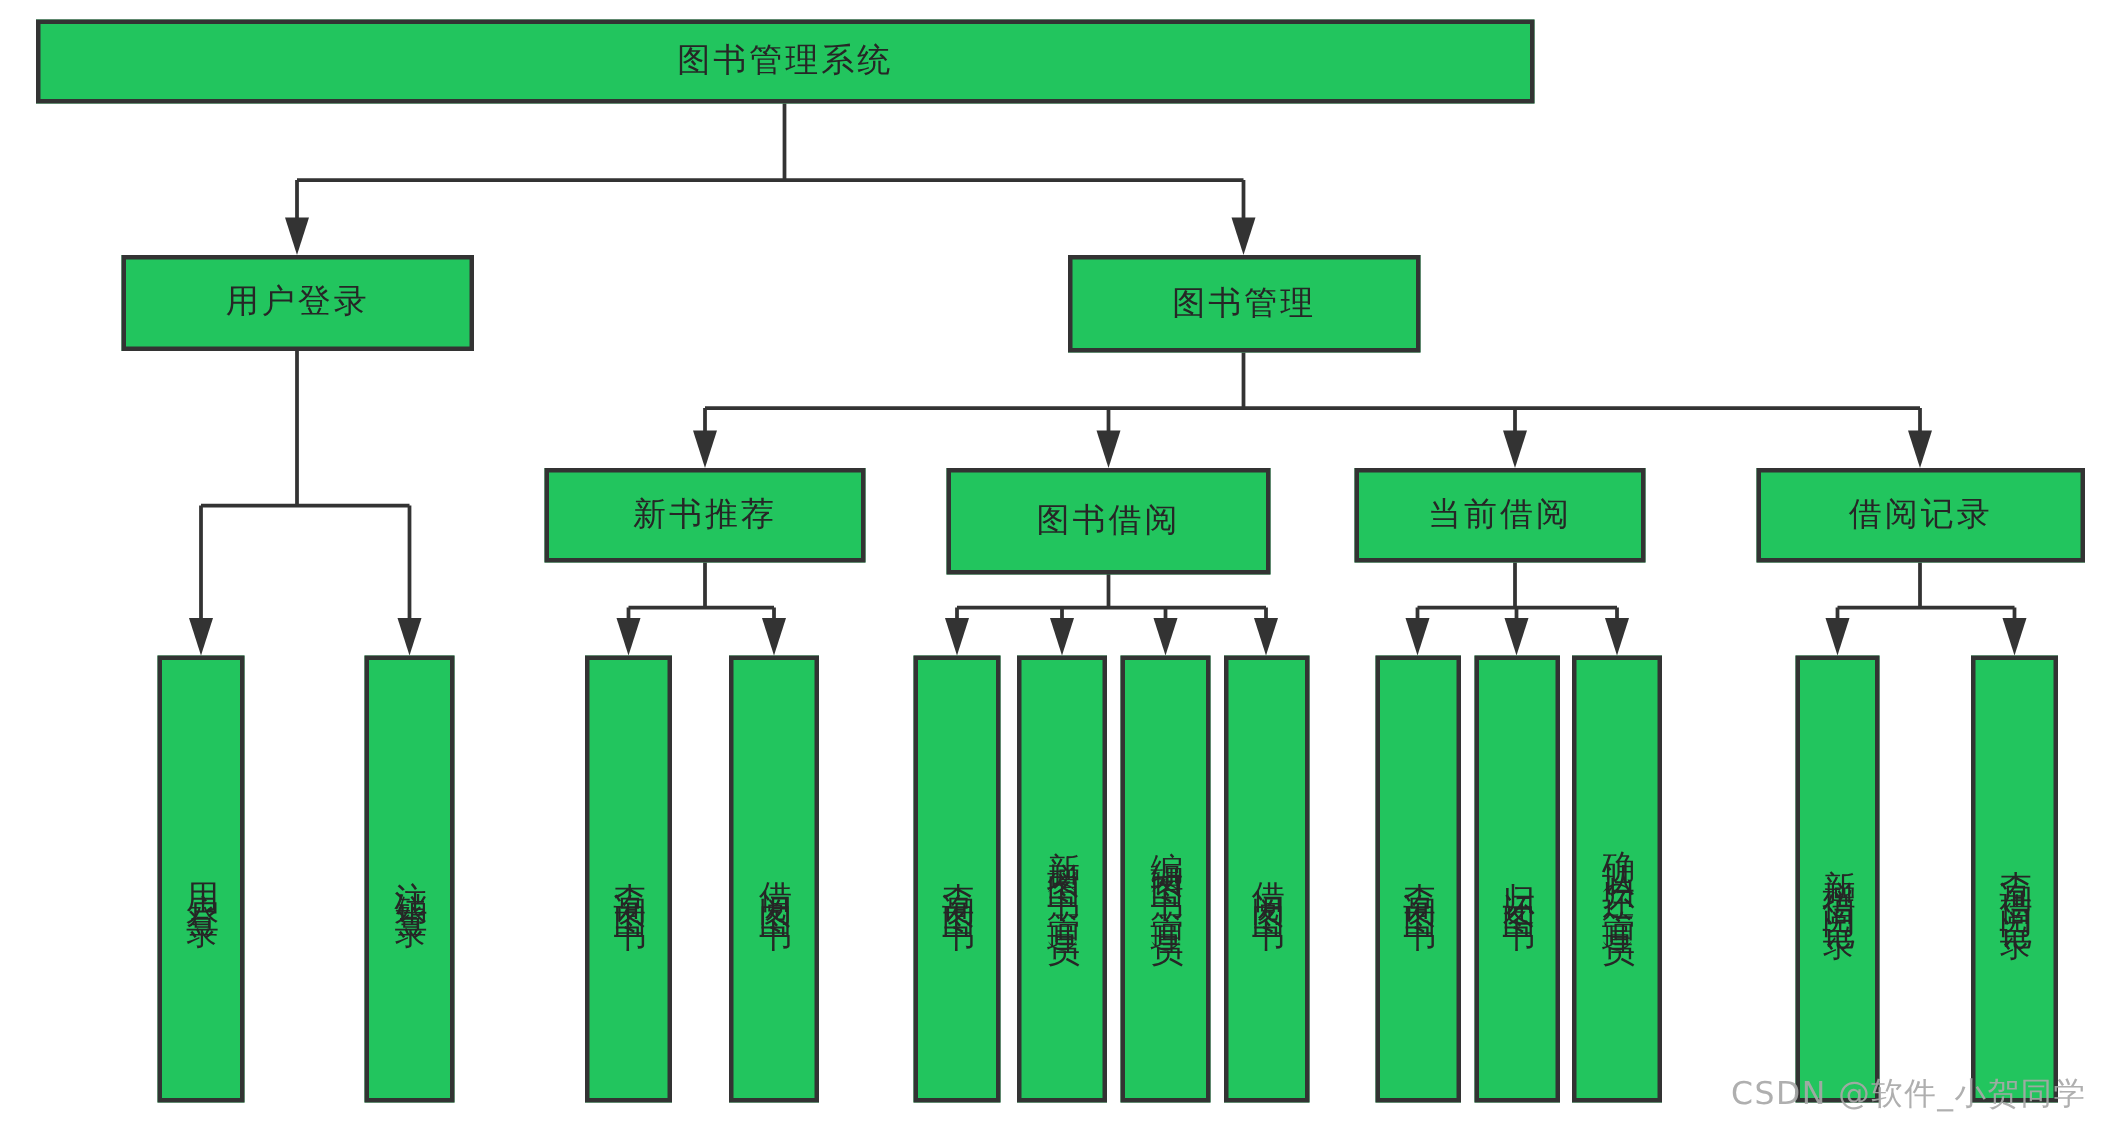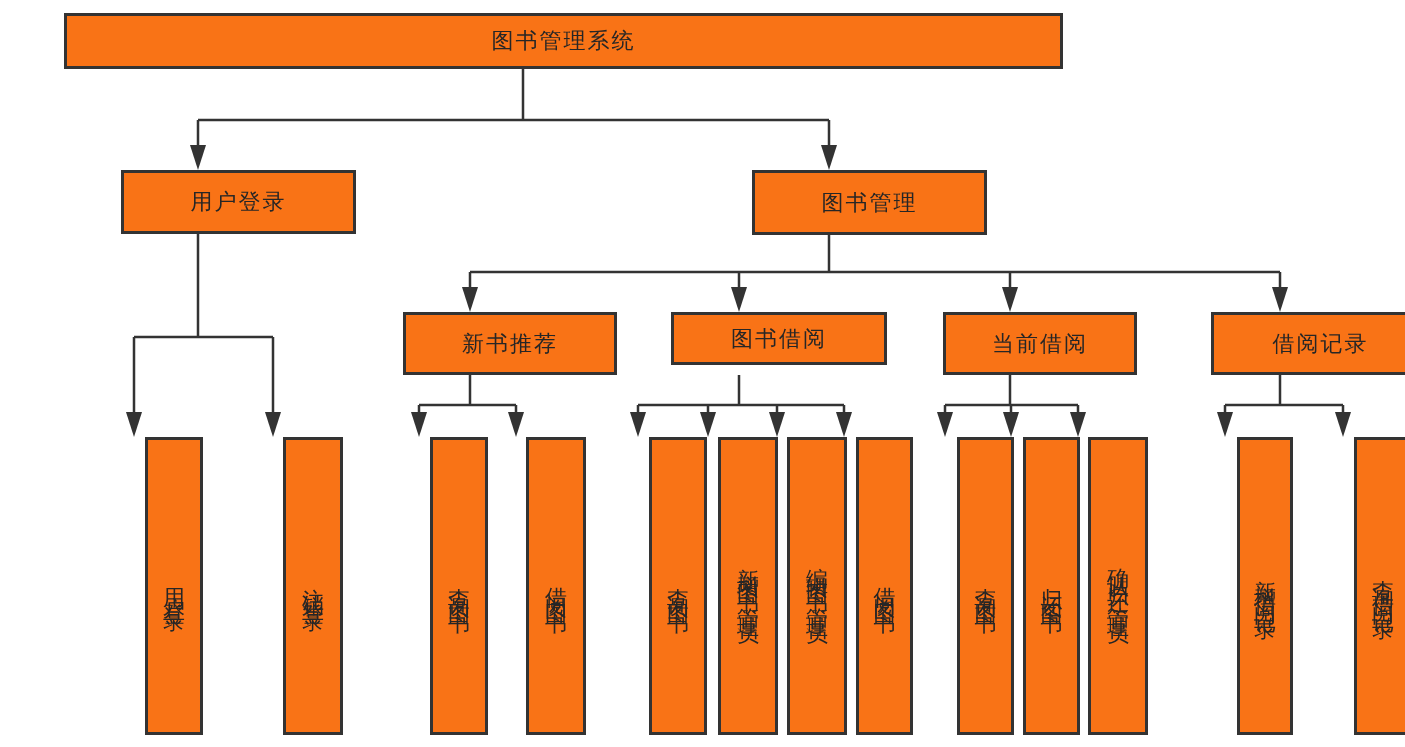--- a/index.html
+++ b/index.html
@@ -3,24 +3,23 @@
 <meta charset="utf-8">
 <style>
   html,body{margin:0;padding:0;}
   body{
     width:1405px;height:747px;position:relative;background:#ffffff;
     font-family:"DejaVu Sans",sans-serif;color:#262626;overflow:hidden;
   }
   #canvas{position:absolute;inset:0;width:1405px;height:747px;}
   svg.connectors{position:absolute;left:0;top:0;z-index:0;}
   .node{
-    position:absolute;box-sizing:border-box;background:#f97316;
+    position:absolute;box-sizing:border-box;background:#22c55e;
     border:3px solid #333333;display:flex;align-items:center;justify-content:center;
     z-index:1;
-    margin-left:40px;
   }
   .node .lbl{
     font-size:22px;line-height:1;letter-spacing:2px;white-space:nowrap;color:#262626;
   }
   .node.v .lbl{
     writing-mode:vertical-rl;text-orientation:mixed;
     letter-spacing:8px;font-size:22px;
   }
   .watermark{
     position:absolute;z-index:2;right:14px;top:715px;
@@ -82,21 +81,21 @@
   <div class="node h" style="left:81px;top:170px;width:235px;height:64px">
     <span class="lbl">用户登录</span>
   </div>
   <div class="node h" style="left:363px;top:312px;width:214px;height:63px">
     <span class="lbl">新书推荐</span>
   </div>
 
   <div class="node h" style="left:712px;top:170px;width:235px;height:65px">
     <span class="lbl">图书管理</span>
   </div>
-  <div class="node h" style="left:631px;top:312px;width:216px;height:53px">
+  <div class="node h" style="left:631px;top:312px;width:216px;height:71px">
     <span class="lbl">图书借阅</span>
   </div>
   <div class="node h" style="left:903px;top:312px;width:194px;height:63px">
     <span class="lbl">当前借阅</span>
   </div>
   <div class="node h" style="left:1171px;top:312px;width:219px;height:63px">
     <span class="lbl">借阅记录</span>
   </div>
 
   <div class="node v" style="left:105px;top:437px;width:58px;height:298px">
@@ -136,14 +135,15 @@
     <span class="lbl">确认归还（管理员）</span>
   </div>
 
   <div class="node v" style="left:1197px;top:437px;width:56px;height:298px">
     <span class="lbl">新增借阅记录</span>
   </div>
   <div class="node v" style="left:1314px;top:437px;width:58px;height:298px">
     <span class="lbl">查询借阅记录</span>
   </div>
 
+  <div class="watermark">CSDN @软件_小贺同学</div>
 
 </div>
 
 </body></html>

